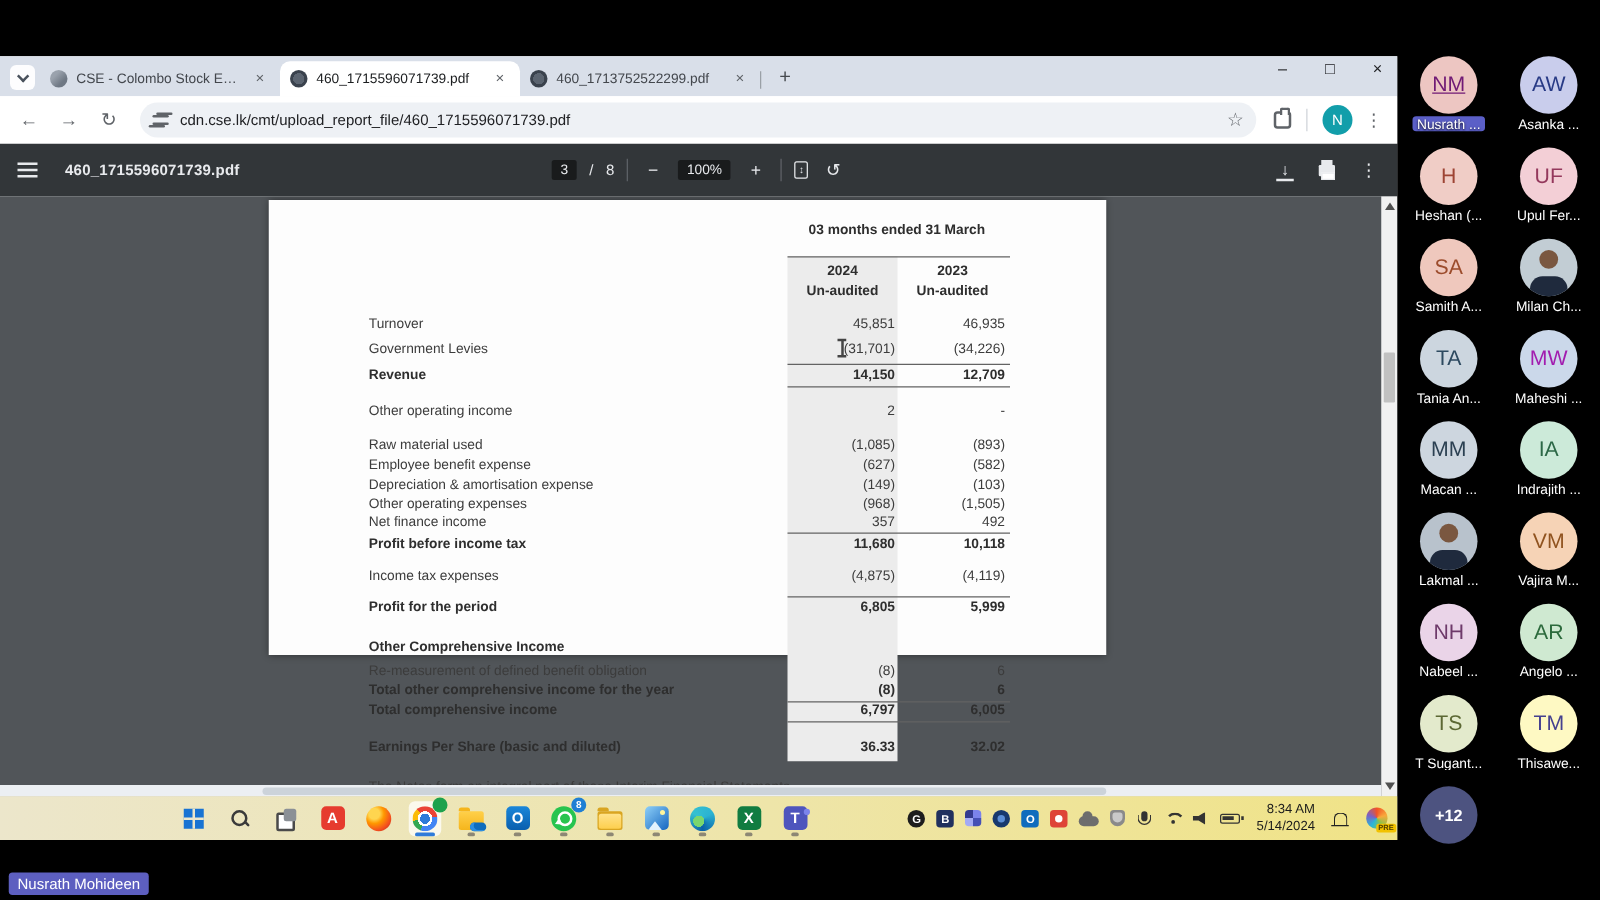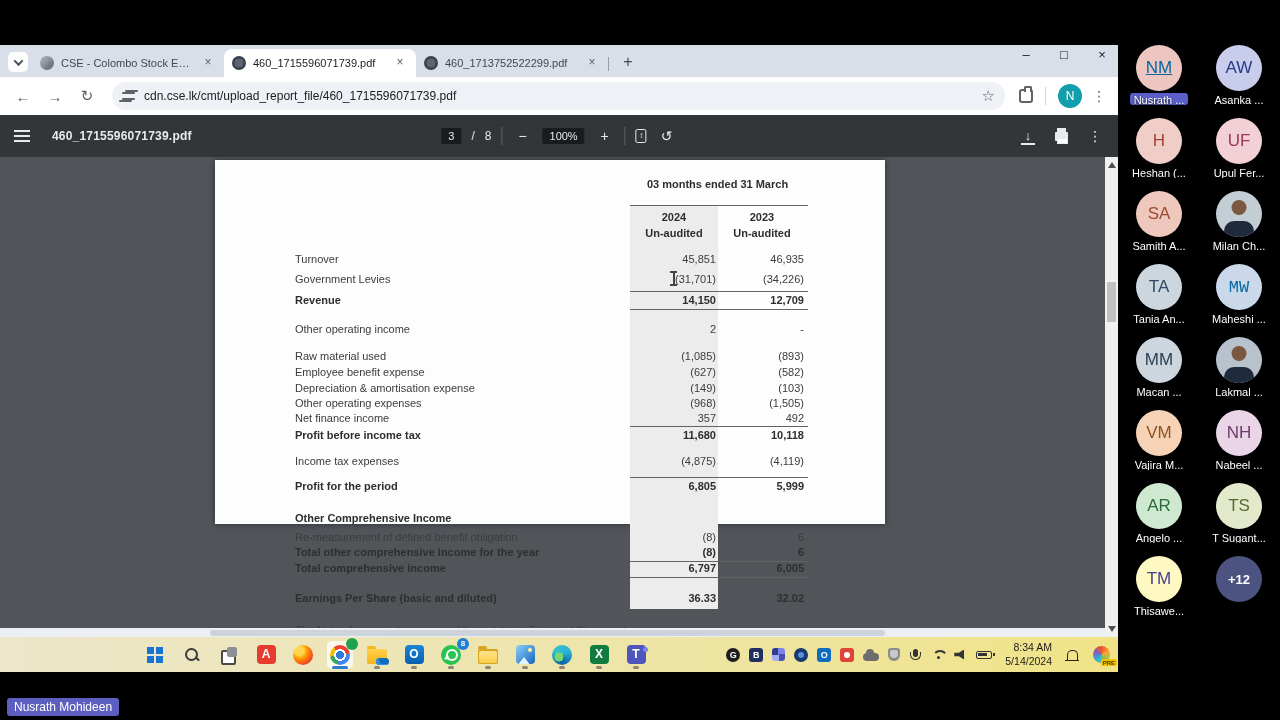--- a/index.html
+++ b/index.html
@@ -395,21 +395,21 @@
         <span class="tr-ic t-copilot">
             <span class="pre">PRE</span>
           </span>
       </div>
     </div>
 
   </div>
 
   <div id="participants">
       <div class="pcell">
-        <div class="pav" style="background: rgb(237, 198, 194); color: #0369a1; text-decoration: underline;">NM</div>
+        <div class="pav" style="background: rgb(237, 198, 194); color: #701a75; text-decoration: underline;">NM</div>
         <div class="pname hl">Nusrath ...</div>
       </div>
       <div class="pcell">
         <div class="pav" style="background: rgb(201, 205, 236); color: rgb(40, 58, 133);">AW</div>
         <div class="pname">Asanka ...</div>
       </div>
       <div class="pcell">
         <div class="pav" style="background: rgb(240, 205, 198); color: rgb(158, 68, 52);">H</div>
         <div class="pname">Heshan (...</div>
       </div>
@@ -423,28 +423,32 @@
       </div>
       <div class="pcell">
         <div class="pav photo" style="background: rgb(194, 205, 212); color: rgb(34, 34, 34);"></div>
         <div class="pname">Milan Ch...</div>
       </div>
       <div class="pcell">
         <div class="pav" style="background: rgb(204, 214, 223); color: rgb(45, 74, 96);">TA</div>
         <div class="pname">Tania An...</div>
       </div>
       <div class="pcell">
-        <div class="pav" style="background: rgb(203, 216, 234); color: #0369a1; font-family: Liberation Mono, monospace;">MW</div>
+        <div class="pav" style="background: rgb(203, 216, 234); color: #a21caf;">MW</div>
         <div class="pname">Maheshi ...</div>
       </div>
       <div class="pcell">
         <div class="pav" style="background: rgb(205, 214, 223); color: rgb(43, 64, 82);">MM</div>
         <div class="pname">Macan ...</div>
       </div>
       <div class="pcell">
+        <div class="pav" style="background: rgb(204, 234, 217); color: rgb(44, 104, 71);">IA</div>
+        <div class="pname">Indrajith ...</div>
+      </div>
+      <div class="pcell">
         <div class="pav photo" style="background: rgb(184, 194, 204); color: rgb(34, 34, 34);"></div>
         <div class="pname">Lakmal ...</div>
       </div>
       <div class="pcell">
         <div class="pav" style="background: rgb(246, 211, 182); color: rgb(144, 83, 31);">VM</div>
         <div class="pname">Vajira M...</div>
       </div>
       <div class="pcell">
         <div class="pav" style="background: rgb(234, 212, 232); color: rgb(110, 58, 106);">NH</div>
         <div class="pname">Nabeel ...</div>

